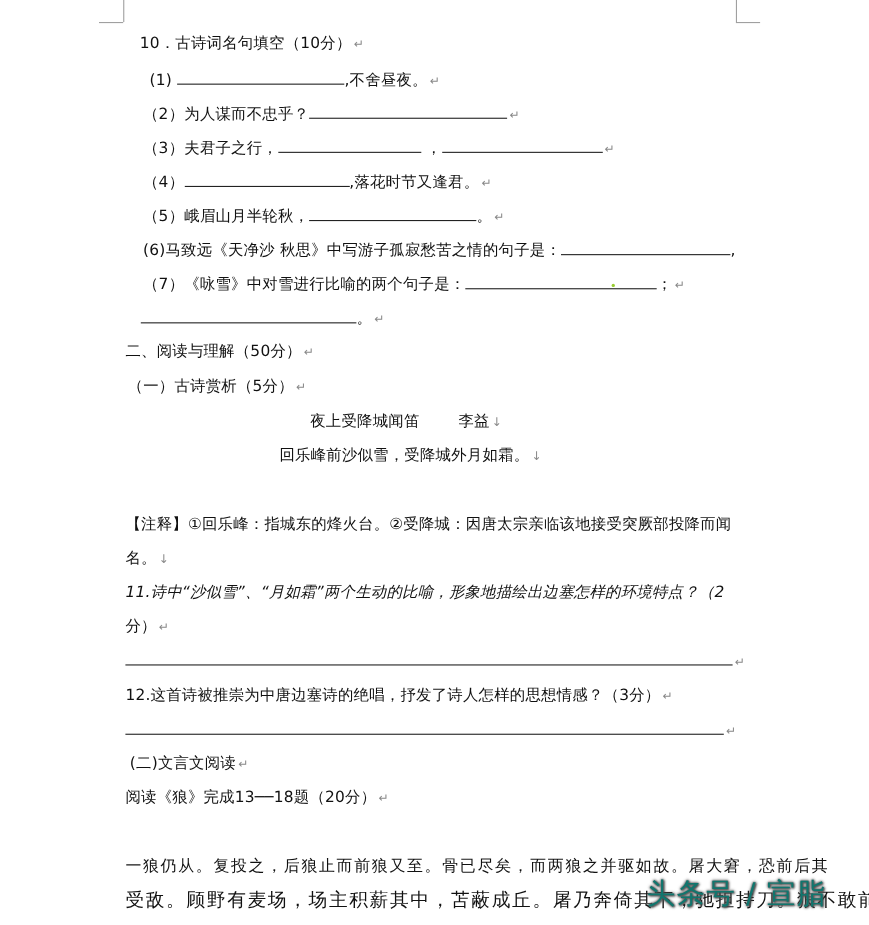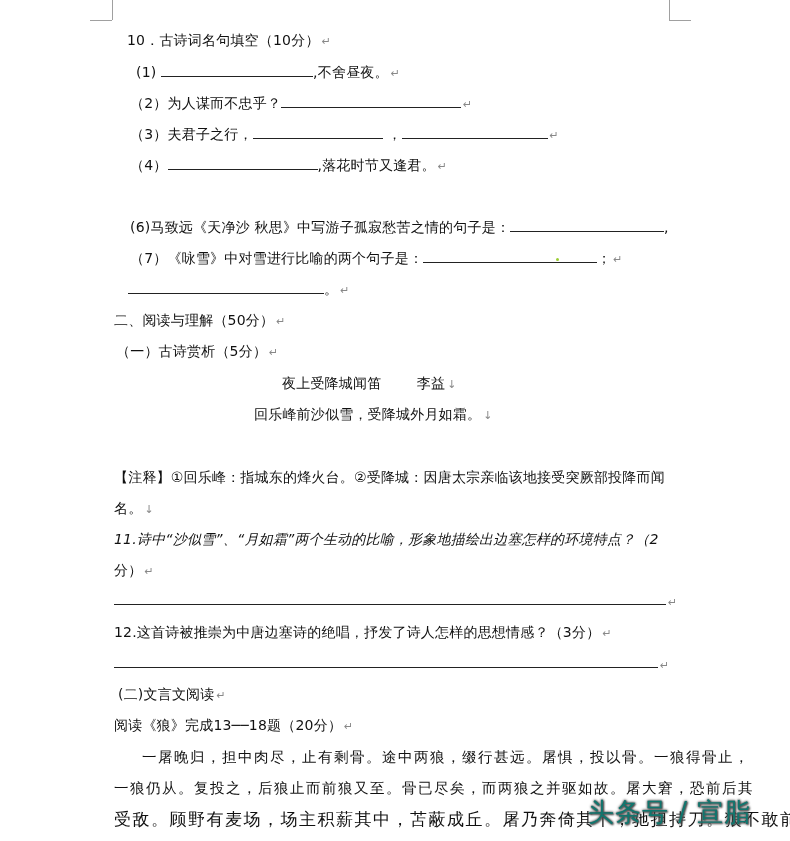--- a/index.html
+++ b/index.html
@@ -66,20 +66,23 @@
 
   <div class="line" style="left:130px; top:124px;">
     <span>（3）夫君子之行，</span><span class="blank" style="width:130px;"></span>
     <span>，</span><span class="blank" style="width:146px;"></span><span class="para">↵</span>
   </div>
 
   <div class="line" style="left:130px; top:155px;">
     <span>（4）</span><span class="blank" style="width:150px;"></span><span>,落花时节又逢君。</span><span class="para">↵</span>
   </div>
 
+  <div class="line" style="left:130px; top:186px;">
+    <span>（5）峨眉山月半轮秋，</span><span class="blank" style="width:152px;"></span><span>。</span><span class="para">↵</span>
+  </div>
 
   <div class="line" style="left:130px; top:217px;">
     <span>(6)马致远《天净沙 秋思》中写游子孤寂愁苦之情的句子是：</span><span class="blank" style="width:154px;"></span><span>,</span>
   </div>
 
   <div class="line" style="left:130px; top:248px;">
     <span>（7）《咏雪》中对雪进行比喻的两个句子是：</span><span class="blank" style="width:174px;"></span><span>；</span><span class="para">↵</span>
   </div>
   <div class="dot-mark" style="left:556px; top:258px;"></div>
 
@@ -127,23 +130,20 @@
   <div class="full-line" style="left:114px; top:667px; width:544px;"></div>
   <div class="line" style="left:658px; top:655px;"><span class="para">↵</span></div>
 
   <div class="line" style="left:118px; top:685px;">
     <span>(二)文言文阅读</span><span class="para">↵</span>
   </div>
   <div class="line" style="left:114px; top:716px;text-align:center;">
     <span>阅读《狼》完成13──18题（20分）</span><span class="para">↵</span>
   </div>
 
-  <div class="line" style="left:142px; top:748px; font-size:14.5px; letter-spacing:1.5px;">
-    <span>一屠晚归，担中肉尽，止有剩骨。途中两狼，缀行甚远。屠惧，投以骨。一狼得骨止，</span>
-  </div>
   <div class="line" style="left:114px; top:779px; font-size:14.5px; letter-spacing:1.5px;">
     <span>一狼仍从。复投之，后狼止而前狼又至。骨已尽矣，而两狼之并驱如故。屠大窘，恐前后其</span>
   </div>
   <div class="line" style="left:114px; top:810px; font-size:17px; letter-spacing:1.5px;">
     <span>受敌。顾野有麦场，场主积薪其中，苫蔽成丘。屠乃奔倚其下，驰担持刀。狼不敢前，眈</span>
   </div>
 
   <div class="watermark">头条号 / 宣脂</div>
 </div>
 

